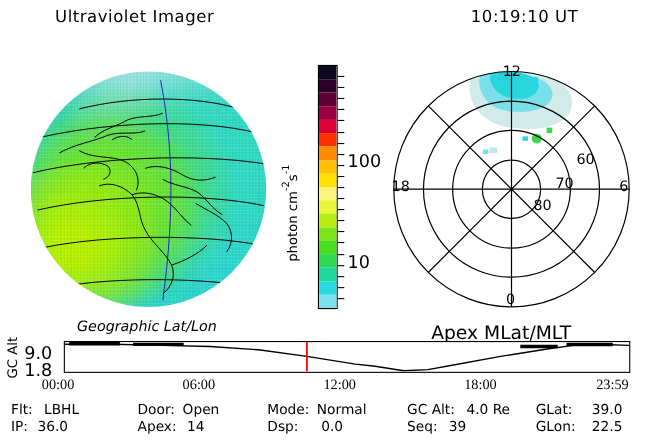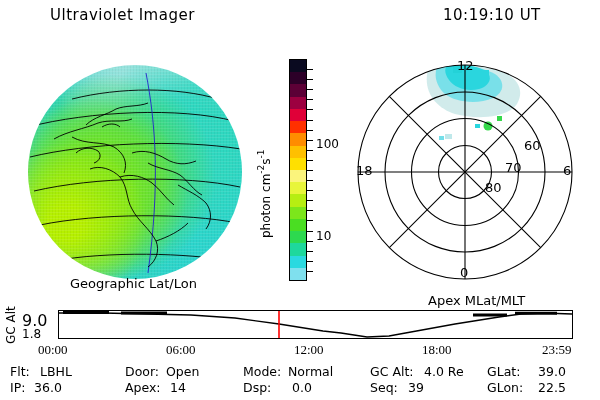--- a/index.html
+++ b/index.html
@@ -4,21 +4,21 @@
 <style>
   html,body{margin:0;padding:0;background:#ffffff;}
   body{width:600px;height:400px;position:relative;overflow:hidden;
        font-family:"DejaVu Sans",sans-serif;color:#000;}
   .abs{position:absolute;}
   
   #header{top:6px;left:0;width:600px;height:24px;}
   #header span{position:absolute;font-size:15px;letter-spacing:.5px;white-space:nowrap;}
   #hdr-title{left:50px;top:0;}
   #hdr-date{left:272px;top:0;}
-  #hdr-time{left:428px;top:0;margin-left:15px;}
+  #hdr-time{left:428px;top:0;}
   
   #disk-wrap{left:28px;top:65px;width:214px;height:214px;}
   #disk{width:214px;height:214px;border-radius:50%;
     background:
       radial-gradient(circle at 18% 74%, #b6f000 0 7%, rgba(182,240,0,0) 34%),
       radial-gradient(circle at 30% 60%, #7ae61e 0 18%, rgba(122,230,30,0) 48%),
       radial-gradient(circle at 40% 52%, #4ddc55 0 26%, rgba(77,220,85,0) 60%),
       radial-gradient(circle at 72% 40%, #2fd8c0 0 24%, rgba(47,216,192,0) 62%),
       radial-gradient(circle at 84% 62%, #2ad4d4 0 22%, rgba(42,212,212,0) 58%),
       radial-gradient(circle at 56% 12%, #c9e9ec 0 14%, rgba(201,233,236,0) 40%),
@@ -28,40 +28,40 @@
     background-image:
       repeating-linear-gradient(0deg, rgba(255,255,255,.30) 0 1px, rgba(0,0,0,0) 1px 3px),
       repeating-linear-gradient(90deg, rgba(0,0,0,.14) 0 1px, rgba(0,0,0,0) 1px 3px);}
   #disk-svg{position:absolute;inset:0;}
   
   #cbar-box{left:289px;top:59px;width:18px;height:222px;border:1px solid #000;
             box-sizing:border-box;overflow:hidden;}
   #cbar-box div{height:5.555%;}
   #cbar-ticks{left:307px;top:59px;width:7px;height:222px;}
   #cbar-ticks i{position:absolute;left:0;width:6px;height:1px;background:#000;}
-  #cbar-labels span{position:absolute;font-size:12px;left:0;white-space:nowrap;}
+  #cbar-labels span{position:absolute;font-size:16px;left:0;white-space:nowrap;}
   #cbar-labels{left:316px;top:59px;width:40px;height:222px;}
   #cbar-axtitle{left:252px;top:108px;width:18px;height:130px;
     writing-mode:vertical-rl;transform:rotate(180deg);
     font-size:12px;white-space:nowrap;line-height:18px;}
   #cbar-axtitle sup{font-size:9px;}
   
   #polar{left:357px;top:64px;width:216px;height:216px;}
   #polar svg{display:block;}
   .mlt-lab{position:absolute;font-size:13px;}
   
   #strip-box{left:58px;top:310px;width:515px;height:29px;border:1px solid #000;
              box-sizing:border-box;overflow:hidden;background:#fff;}
   #strip-box svg{display:block;}
   #gcalt-lab{left:4px;top:300px;width:14px;height:44px;
     writing-mode:vertical-rl;transform:rotate(180deg);font-size:12px;white-space:nowrap;}
   #ytick-hi{left:22px;top:311px;font-size:16px;}
-  #ytick-lo{left:22px;top:327px;font-size:12px;}
-  #strip-cap-left{left:70px;top:276px;font-size:13px;white-space:nowrap;}
-  #strip-cap-right{left:428px;top:293px;font-size:13px;white-space:nowrap;text-align:center;}
+  #ytick-lo{left:22px;top:327px;font-size:16px;}
+  #strip-cap-left{left:70px;top:290px;font-size:13px;white-space:nowrap;font-style:italic;}
+  #strip-cap-right{left:392px;top:293px;font-size:17px;white-space:nowrap;text-align:center;}
   #xticks span{position:absolute;font-size:13px;top:0;white-space:nowrap;}
   #xticks{left:0;top:342px;width:600px;height:18px;font-family:Liberation Serif, serif;}
   
   #status{left:0;top:364px;width:500px;height:36px;}
   #status span{position:absolute;font-size:12.5px;white-space:nowrap;}
   .r0{top:0;} .r1{top:16px;}
 </style>
 </head>
 <body>
 

